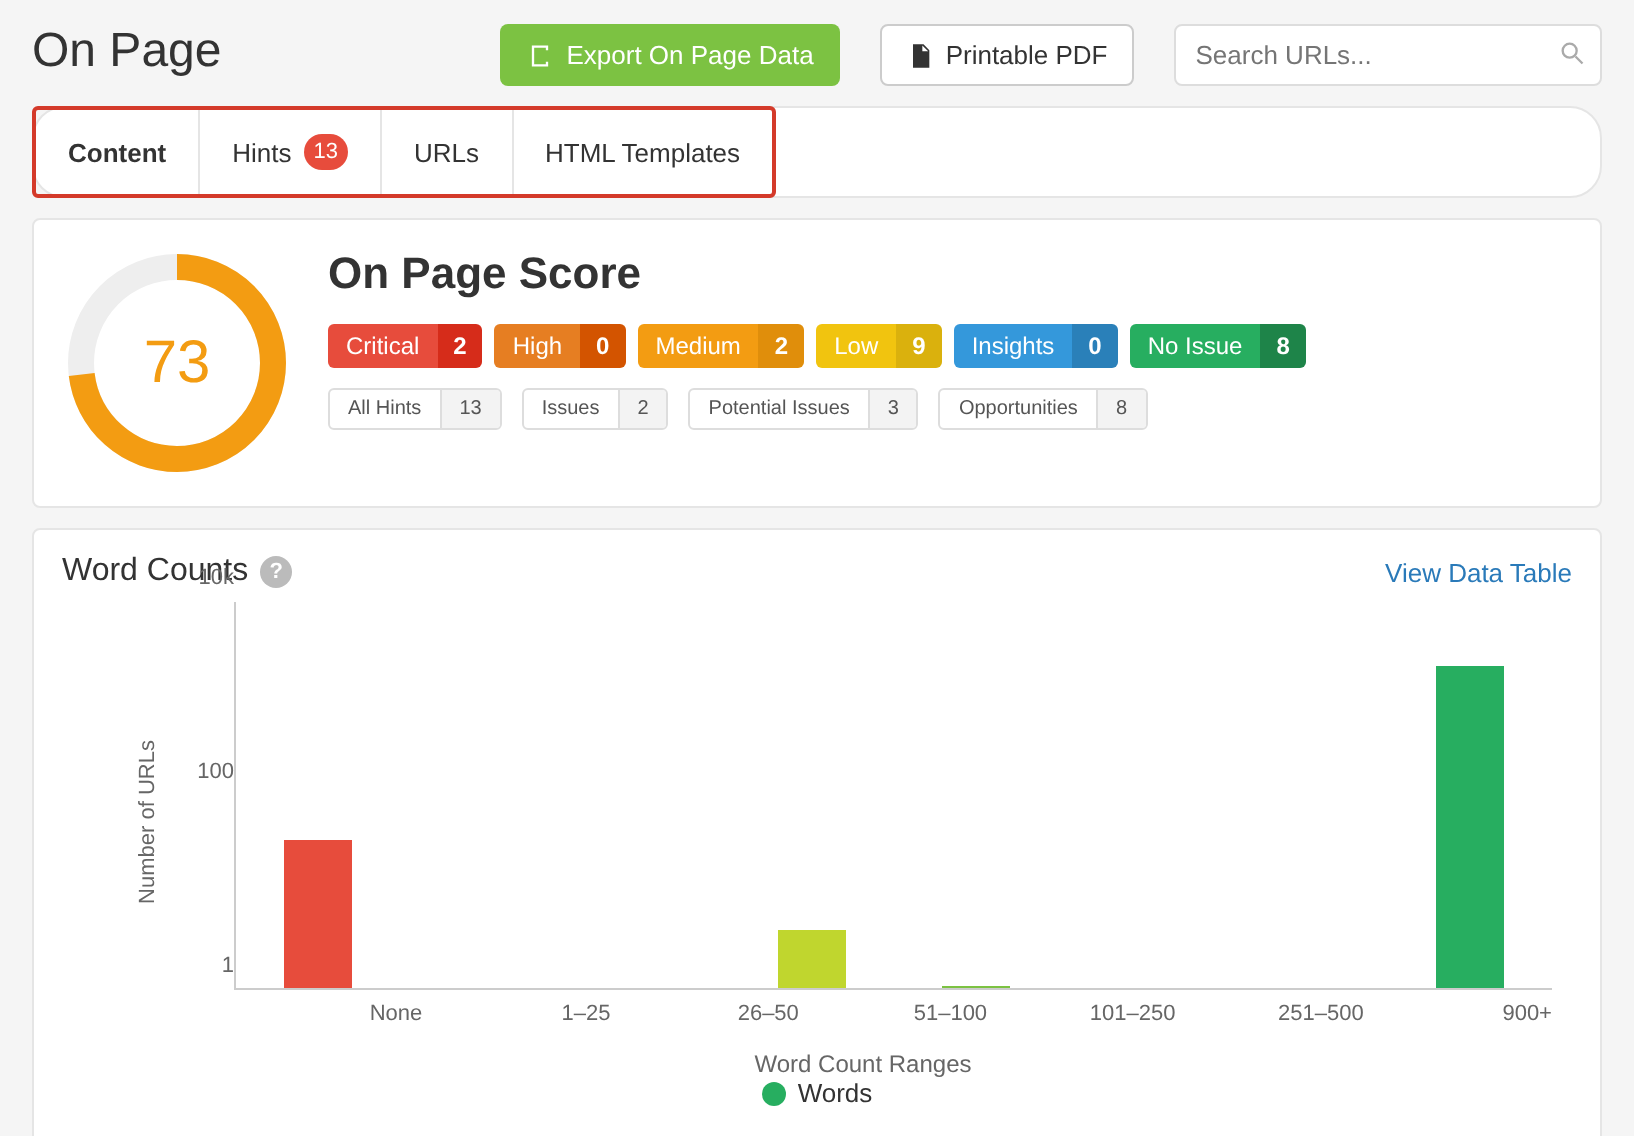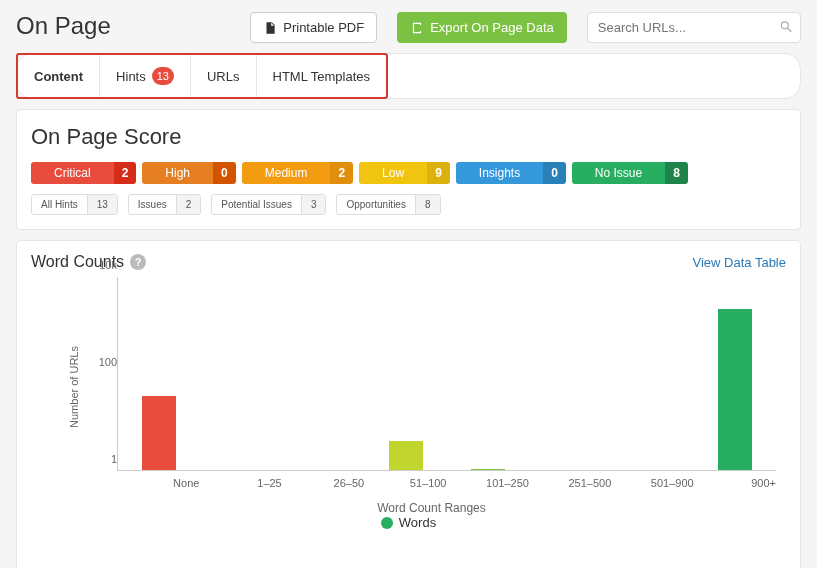--- a/index.html
+++ b/index.html
@@ -17,24 +17,24 @@
 .tab{padding:12px 16px;font-size:13px;color:#333;border-right:1px solid #e5e5e5;cursor:pointer;display:flex;align-items:center;gap:6px}
 .tab.active{font-weight:600}
 .tabs-hl .tab:last-child{border-right:none}
 .badge-red{background:#e74c3c;color:#fff;border-radius:9px;min-width:20px;height:18px;display:inline-flex;align-items:center;justify-content:center;font-size:11px;padding:0 5px}
 .card{background:#fff;border:1px solid #e5e5e5;border-radius:4px;margin:0 8px 10px;padding:14px}
 .score-row{display:flex;gap:18px;align-items:flex-start}
 .donut-wrap{width:115px;height:115px;position:relative;flex-shrink:0}
 .donut-wrap svg{transform:rotate(-90deg)}
 .donut-center{position:absolute;inset:0;display:flex;align-items:center;justify-content:center;font-size:30px;font-weight:400;color:#f39c12}
 .score-body{flex:1}
-.score-title{font-size:22px;color:#333;font-weight:400;margin-bottom:12px}
+.score-title{font-size:22px;color:#333;font-weight:700;margin-bottom:12px}
 .pill-row{display:flex;flex-wrap:wrap;gap:6px;margin-bottom:10px}
 .pill{display:inline-flex;border-radius:3px;overflow:hidden;font-size:12px;color:#fff}
-.pill .lab{padding:4px 23px}
+.pill .lab{padding:4px 9px}
 .pill .cnt{padding:4px 8px;font-weight:600}
 .pill.critical .lab{background:#e74c3c}.pill.critical .cnt{background:#d62c1a}
 .pill.high .lab{background:#e67e22}.pill.high .cnt{background:#d35400}
 .pill.medium .lab{background:#f39c12}.pill.medium .cnt{background:#e08e0b}
 .pill.low .lab{background:#f1c40f}.pill.low .cnt{background:#dab10d}
 .pill.insights .lab{background:#3498db}.pill.insights .cnt{background:#2a80b9}
 .pill.noissue .lab{background:#27ae60}.pill.noissue .cnt{background:#1e8449}
 .chip-row{display:flex;flex-wrap:wrap;gap:10px}
 .chip{display:inline-flex;font-size:10px;color:#555;border:1px solid #ddd;border-radius:3px;overflow:hidden;background:#fff}
 .chip .lab{padding:4px 9px}
@@ -57,31 +57,31 @@
 .legend{display:flex;justify-content:center;align-items:center;gap:6px;font-size:13px;color:#333}
 .legend-dot{width:12px;height:12px;border-radius:50%;background:#27ae60}
 .card.chart-card{position:relative;padding:12px 14px 46px}
 .icon-svg{width:14px;height:14px;fill:currentColor}
 </style>
 </head>
 <body>
 
 <div class="topbar">
   <div class="page-title">On Page</div>
+  <button class="btn btn-green">
+    <svg class="icon-svg" viewBox="0 0 24 24">
+        <path fill="#fff" d="M5 3h14v4h-2V5H7v14h10v-2h2v4H5zM13 8h6l-2-2v0l2 2-2 2v0l2-2h-6z"></path>
+      </svg>
+    <span>Export On Page Data</span>
+  </button>
   <button class="btn btn-white">
     <svg class="icon-svg" viewBox="0 0 24 24">
         <path d="M6 2h9l5 5v15H6zM14 3v5h5"></path>
       </svg>
     <span>Printable PDF</span>
-  </button>
-  <button class="btn btn-green">
-    <svg class="icon-svg" viewBox="0 0 24 24">
-        <path fill="#fff" d="M5 3h14v4h-2V5H7v14h10v-2h2v4H5zM13 8h6l-2-2v0l2 2-2 2v0l2-2h-6z"></path>
-      </svg>
-    <span>Export On Page Data</span>
   </button>
   <div class="search-wrap">
     <input class="search-input" placeholder="Search URLs..." style="">
     <span class="search-icon">
       <svg class="icon-svg" viewBox="0 0 24 24">
           <circle cx="10" cy="10" r="6" fill="none" stroke="currentColor" stroke-width="2"></circle>
           <line x1="15" y1="15" x2="21" y2="21" stroke="currentColor" stroke-width="2"></line>
         </svg>
     </span>
   </div>
@@ -100,20 +100,27 @@
         <span>URLs</span>
       </div>
     <div class="tab">
         <span>HTML Templates</span>
       </div>
   </div>
 </div>
 
 <div class="card">
   <div class="score-row">
+    <div class="donut-wrap">
+      <svg width="115" height="115" viewBox="0 0 115 115">
+        <circle cx="57.5" cy="57.5" r="48" fill="none" stroke="#eee" stroke-width="13"></circle>
+        <circle cx="57.5" cy="57.5" r="48" fill="none" stroke="#f39c12" stroke-width="13" stroke-dasharray="220 302" stroke-linecap="butt"></circle>
+      </svg>
+      <div class="donut-center">73</div>
+    </div>
     <div class="score-body">
       <div class="score-title">On Page Score</div>
       <div class="pill-row" id="pill-row">
           <div class="pill critical">
             <span class="lab">Critical</span>
             <span class="cnt">2</span>
           </div>
           <div class="pill high">
             <span class="lab">High</span>
             <span class="cnt">0</span>
@@ -193,21 +200,20 @@
           </div>
         </div>
     </div>
     <div class="x-axis" id="x-axis">
         <div class="x-tick">None</div>
         <div class="x-tick">1–25</div>
         <div class="x-tick">26–50</div>
         <div class="x-tick">51–100</div>
         <div class="x-tick">101–250</div>
         <div class="x-tick">251–500</div>
-        <div class="x-tick">501–900</div>
         <div class="x-tick">900+</div>
       </div>
   </div>
   <div class="x-label">Word Count Ranges</div>
   <div class="legend">
     <span class="legend-dot"></span>
     <span>Words</span>
   </div>
 
 </div>

